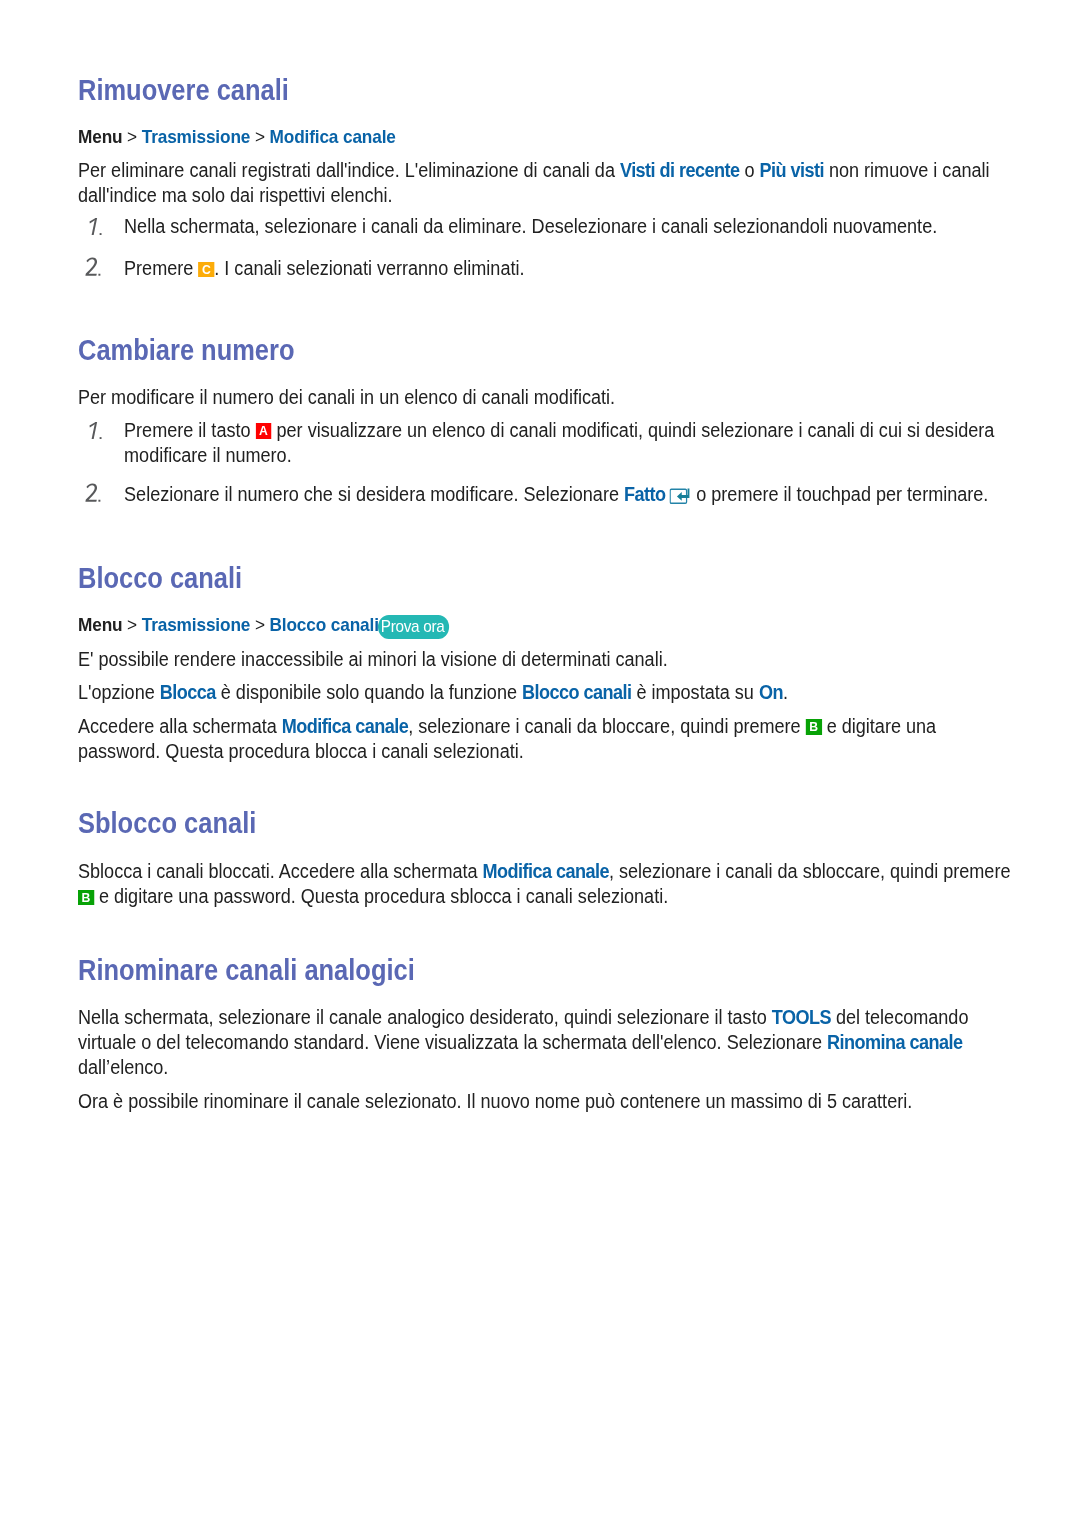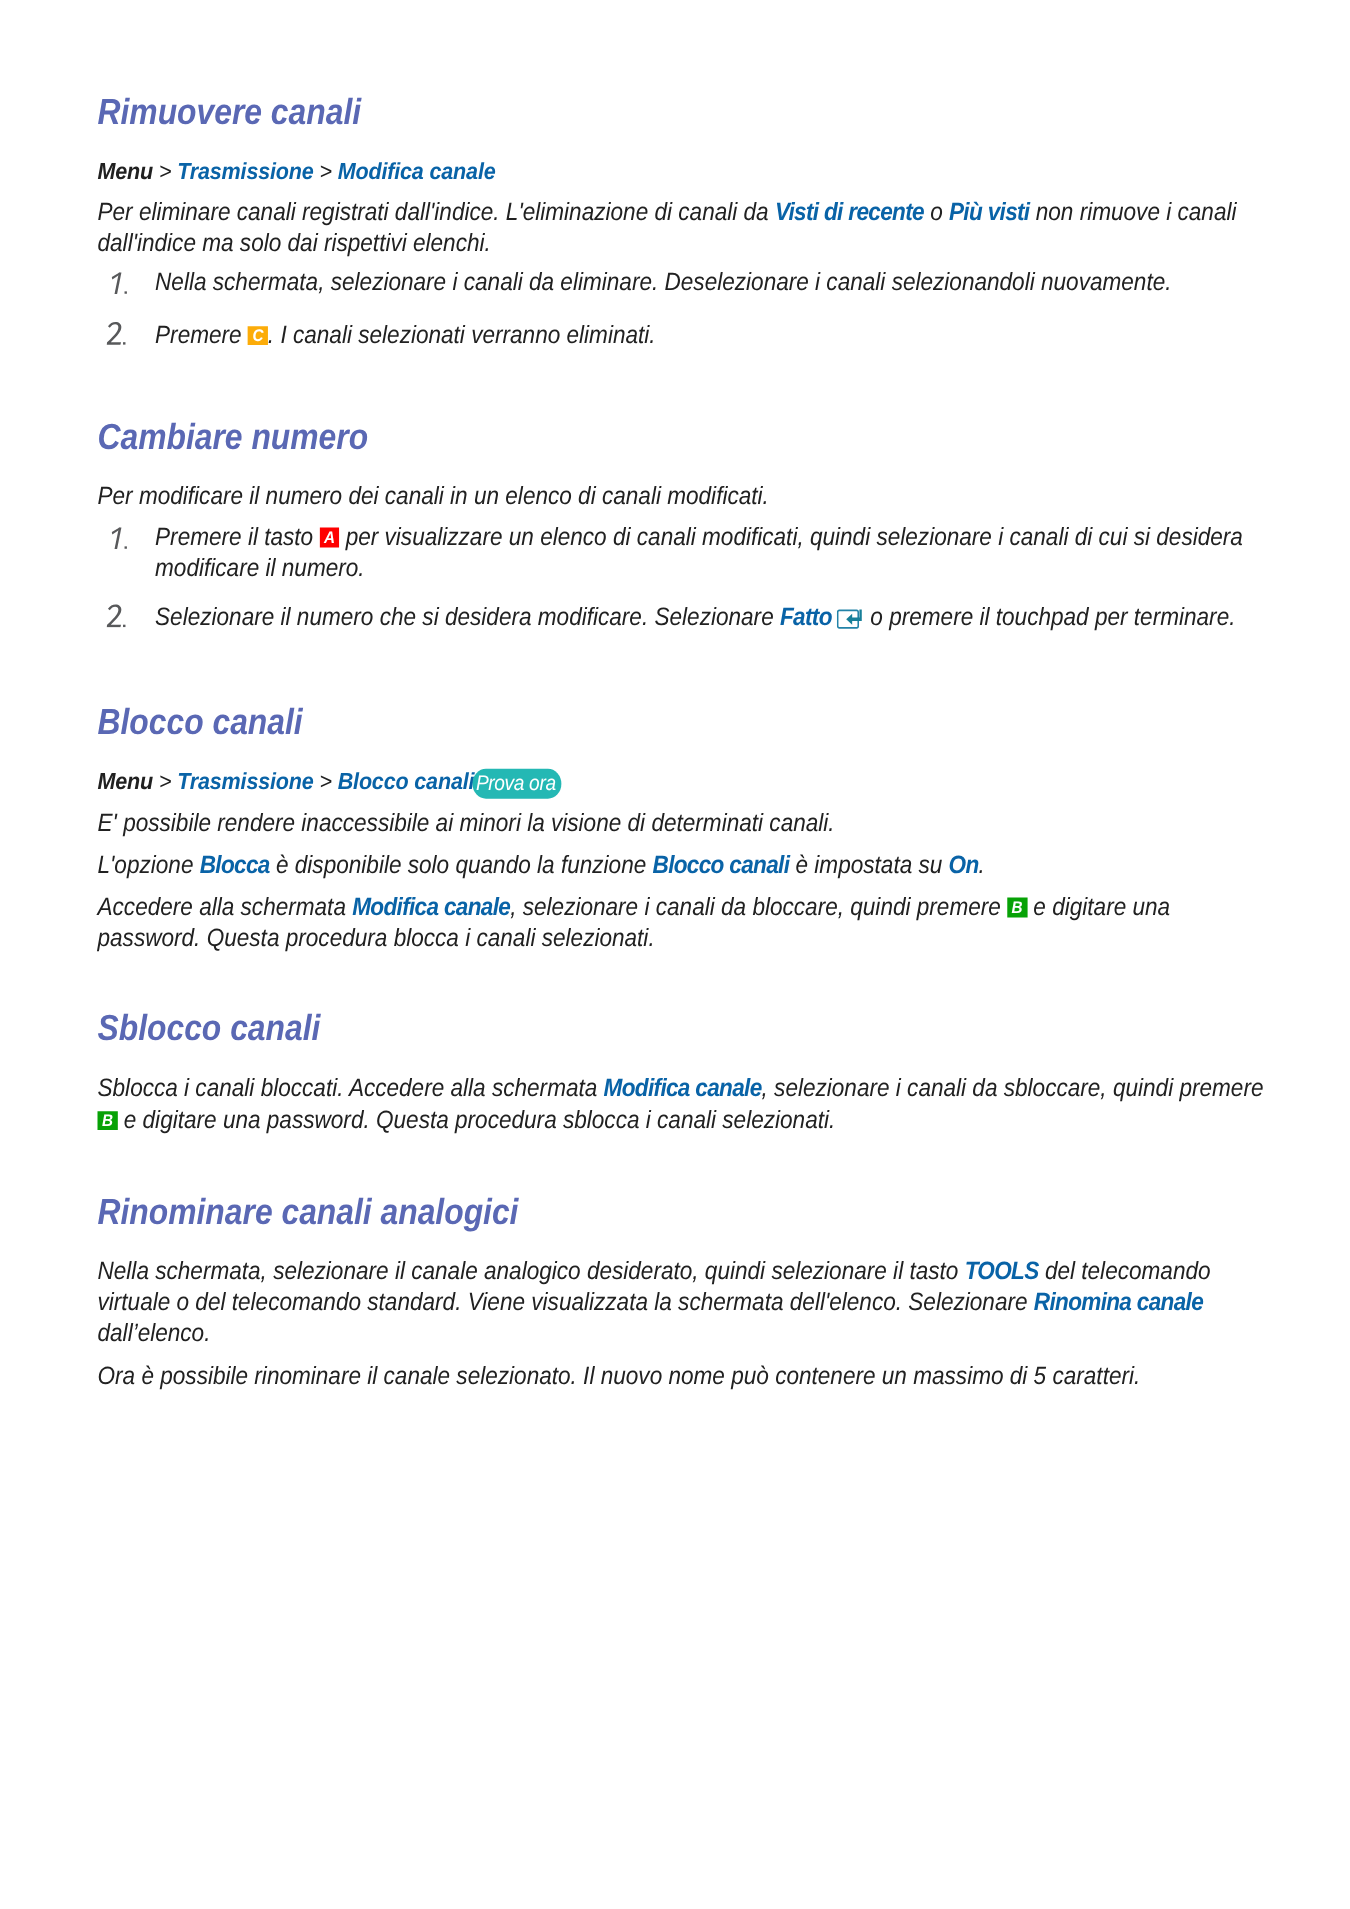--- a/index.html
+++ b/index.html
@@ -2,21 +2,21 @@
 <html><head>
 <meta charset="utf-8">
 <title>Manuale utente</title>
 <style>
   html,body{margin:0;padding:0;background:#ffffff;}
   body{
     width:1080px;height:1527px;
     font-family:"Liberation Sans",sans-serif;
     color:#212121;
   }
-  .page{position:relative;width:1080px;height:1527px;background:#ffffff;overflow:hidden;font-style:italic;}
+  .page{position:relative;width:1080px;height:1527px;background:#ffffff;overflow:hidden;}
 
   
   .blk{position:absolute;left:78px;transform-origin:left top;}
   .blk-h{transform:scaleX(0.878);width:1095px;}
   .blk-p{transform:scaleX(0.903);width:1035px;}
   .blk-m{transform:scaleX(0.932);width:1010px;}
 
   .sec-heading{
     margin:0;padding:0;font-size:29px;font-weight:bold;color:#5a68b4;
     line-height:30px;white-space:nowrap;

